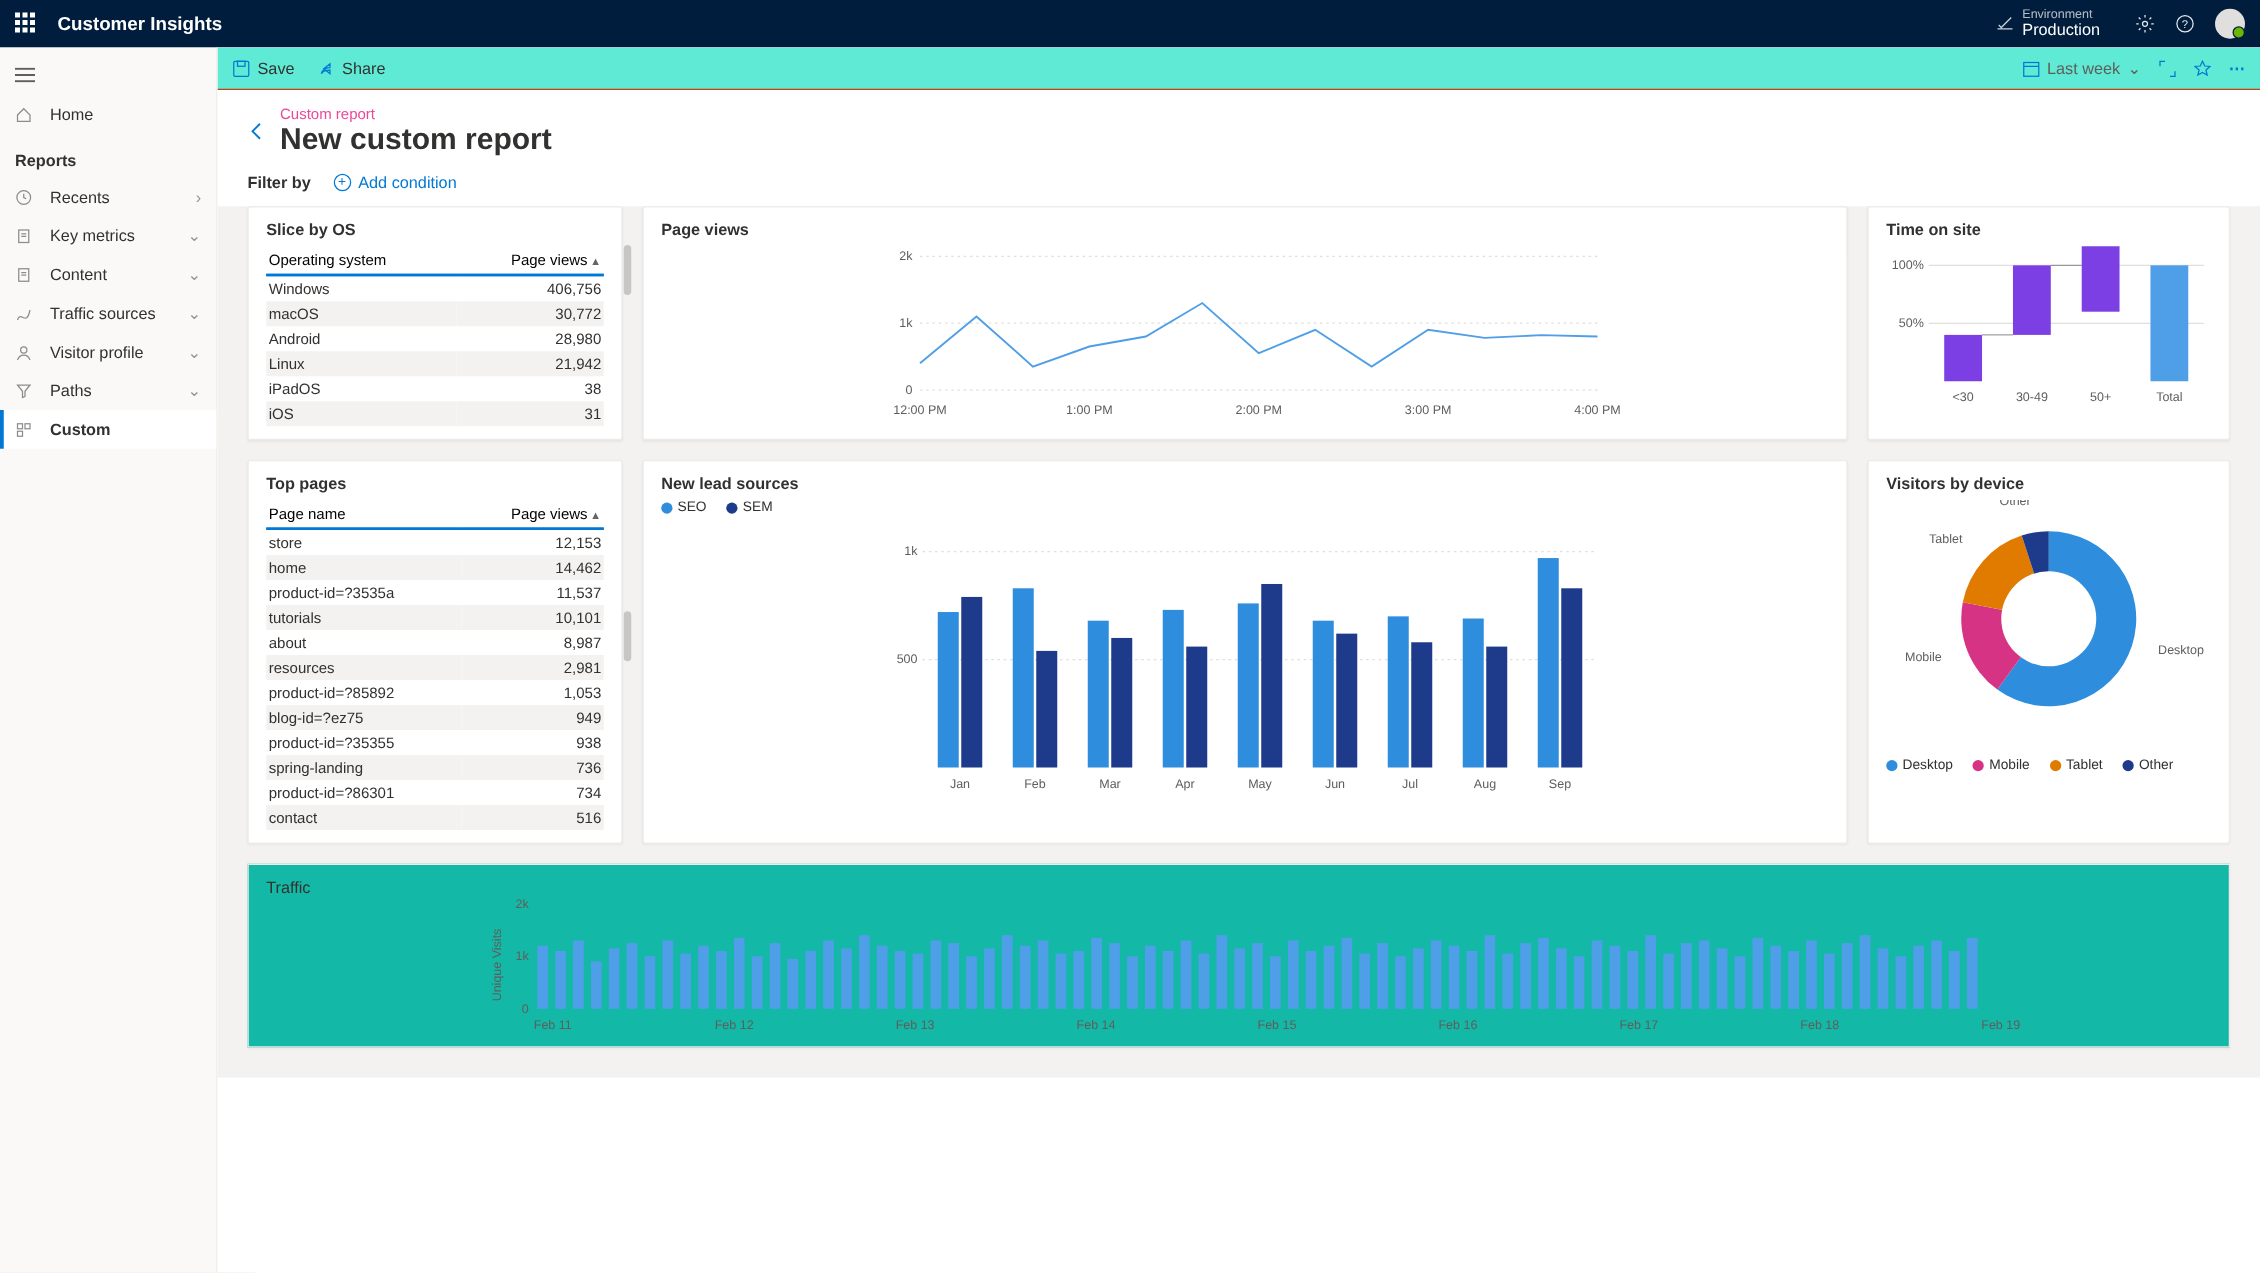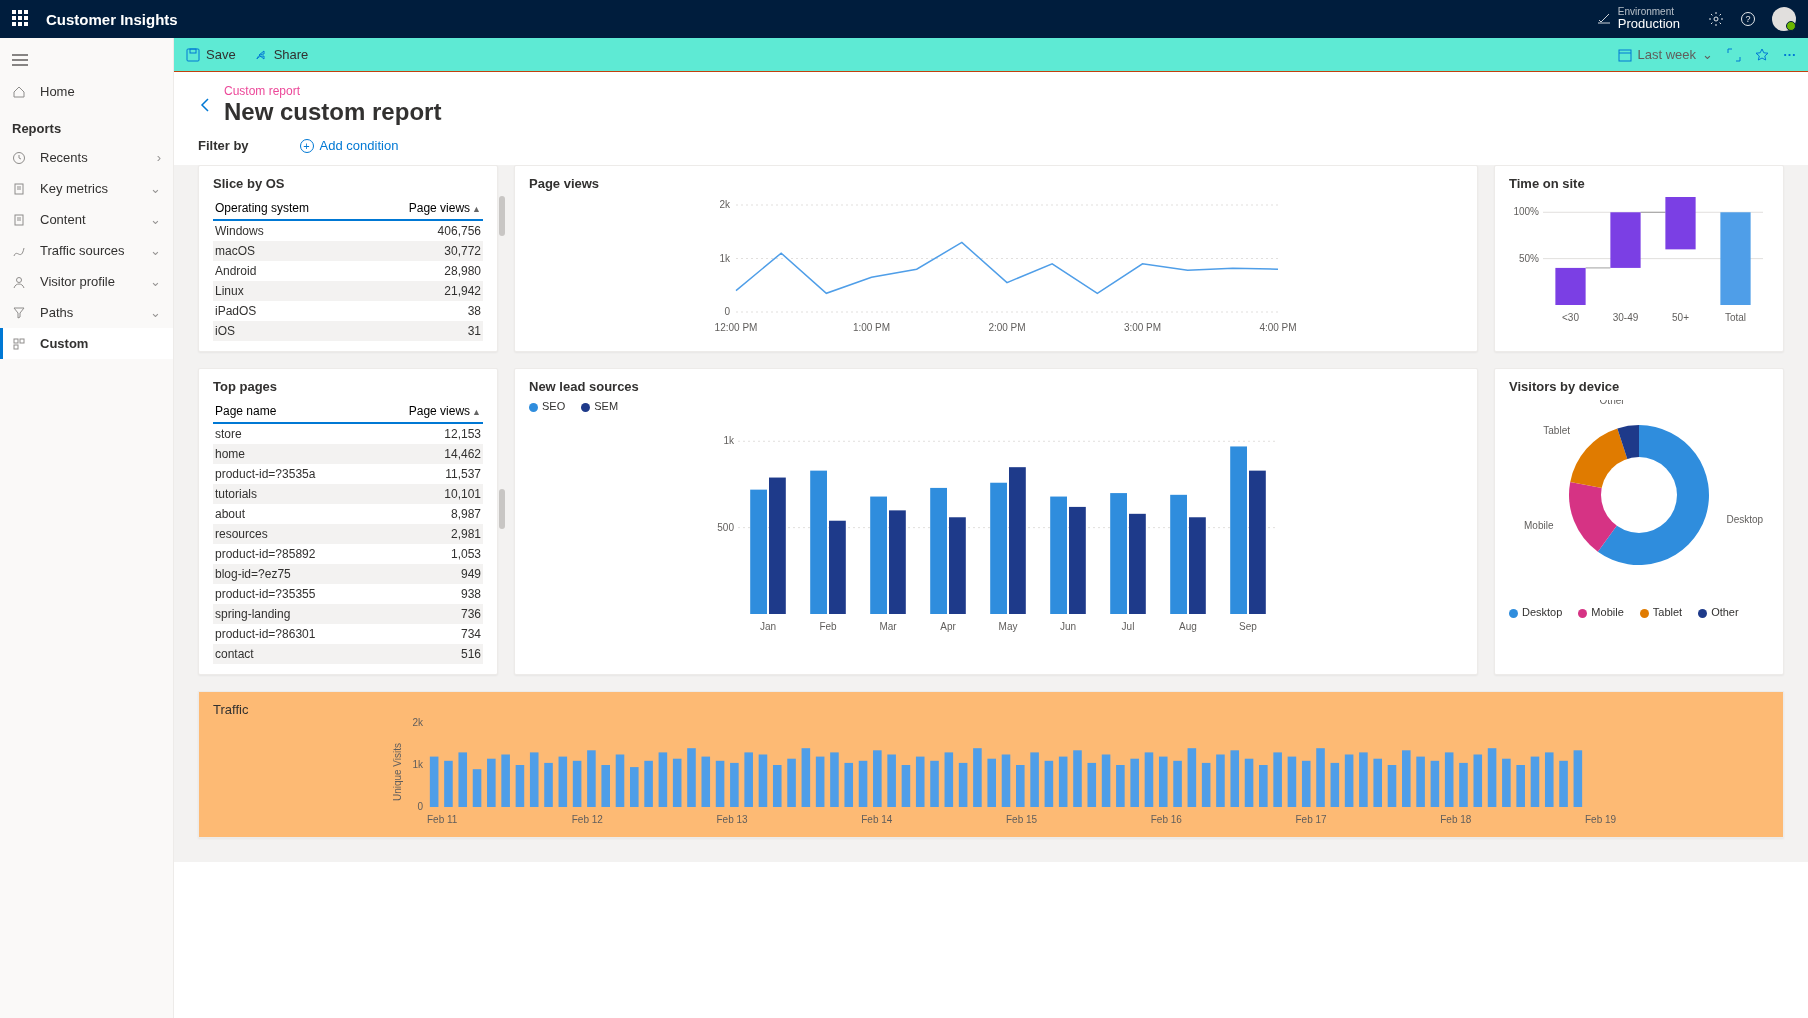--- a/index.html
+++ b/index.html
@@ -31,21 +31,21 @@
 .cmdbar { height: 34px; border-bottom: 1px solid #c2410c; display: flex; align-items: center; padding: 0 12px; background: #5eead4; }
 .cmdbar .btn { display: inline-flex; align-items: center; margin-right: 18px; cursor: pointer; font-size: 13px; }
 .cmdbar .btn .ico { margin-right: 6px; color: #0078d4; }
 .cmdbar .spacer { flex: 1; }
 .cmdbar .right-btn { display: inline-flex; align-items: center; margin-left: 14px; cursor: pointer; color: #605e5c; }
 
 .page-head { padding: 12px 24px 6px; display: flex; align-items: center; }
 .page-head .back { color: #0078d4; margin-right: 10px; cursor: pointer; }
 .page-head .crumb { font-size: 12px; color: #ec4899; }
 .page-head .title { font-size: 24px; font-weight: 600; }
-.filter-row { padding: 6px 24px 12px; display: flex; align-items: center; font-size: 13px; gap: 33px; }
+.filter-row { padding: 6px 24px 12px; display: flex; align-items: center; font-size: 13px; }
 .filter-row .lab { font-weight: 600; margin-right: 18px; }
 .filter-row .add { color: #0078d4; cursor: pointer; display: inline-flex; align-items: center; }
 .filter-row .add .plus { border: 1px solid #0078d4; border-radius: 50%; width: 14px; height: 14px; display: inline-flex; align-items: center; justify-content: center; font-size: 11px; margin-right: 6px; }
 
 .canvas { padding: 0 24px 24px; background: #f3f2f1; }
 .grid1 { display: grid; grid-template-columns: 300px 1fr 290px; gap: 16px; margin-bottom: 16px; }
 .grid2 { display: grid; grid-template-columns: 300px 1fr 290px; gap: 16px; margin-bottom: 16px; }
 .card { background: #fff; border: 1px solid #edebe9; border-radius: 2px; padding: 10px 14px; box-shadow: 0 1px 2px rgba(0,0,0,.05); }
 .card .ctitle { font-size: 13px; font-weight: 600; margin-bottom: 6px; }
 
@@ -54,21 +54,21 @@
 table.mini th:last-child { text-align: right; }
 table.mini td { padding: 3px 2px; }
 table.mini td:last-child { text-align: right; }
 table.mini tr:nth-child(even) td { background: #f3f2f1; }
 .sort-caret { font-size: 9px; margin-left: 2px; opacity: .6; }
 svg { display: block; }
 .axis-label { font-size: 10px; fill: #605e5c; }
 .legend { display: flex; gap: 16px; font-size: 11px; margin: 6px 0 4px; }
 .legend .dot { width: 9px; height: 9px; border-radius: 50%; display: inline-block; margin-right: 4px; vertical-align: middle; }
 
-.traffic-card { background: #fdba74; border: 1px solid #edebe9; padding: 10px 14px; box-shadow: 0 1px 2px rgba(0,0,0,.05); }
+.traffic-card { background: #14b8a6; border: 1px solid #edebe9; padding: 10px 14px; box-shadow: 0 1px 2px rgba(0,0,0,.05); }
 .ylab-rot { font-size: 10px; fill: #605e5c; }
 
 .scroll-hint { position: absolute; right: -8px; top: 30px; bottom: 6px; width: 6px; }
 .scroll-hint .thumb { position: absolute; top: 0; width: 6px; height: 40px; background: #c8c6c4; border-radius: 3px; }
 </style>
 </head>
 <body>
 
 <div class="topbar">
   <div class="waffle">

